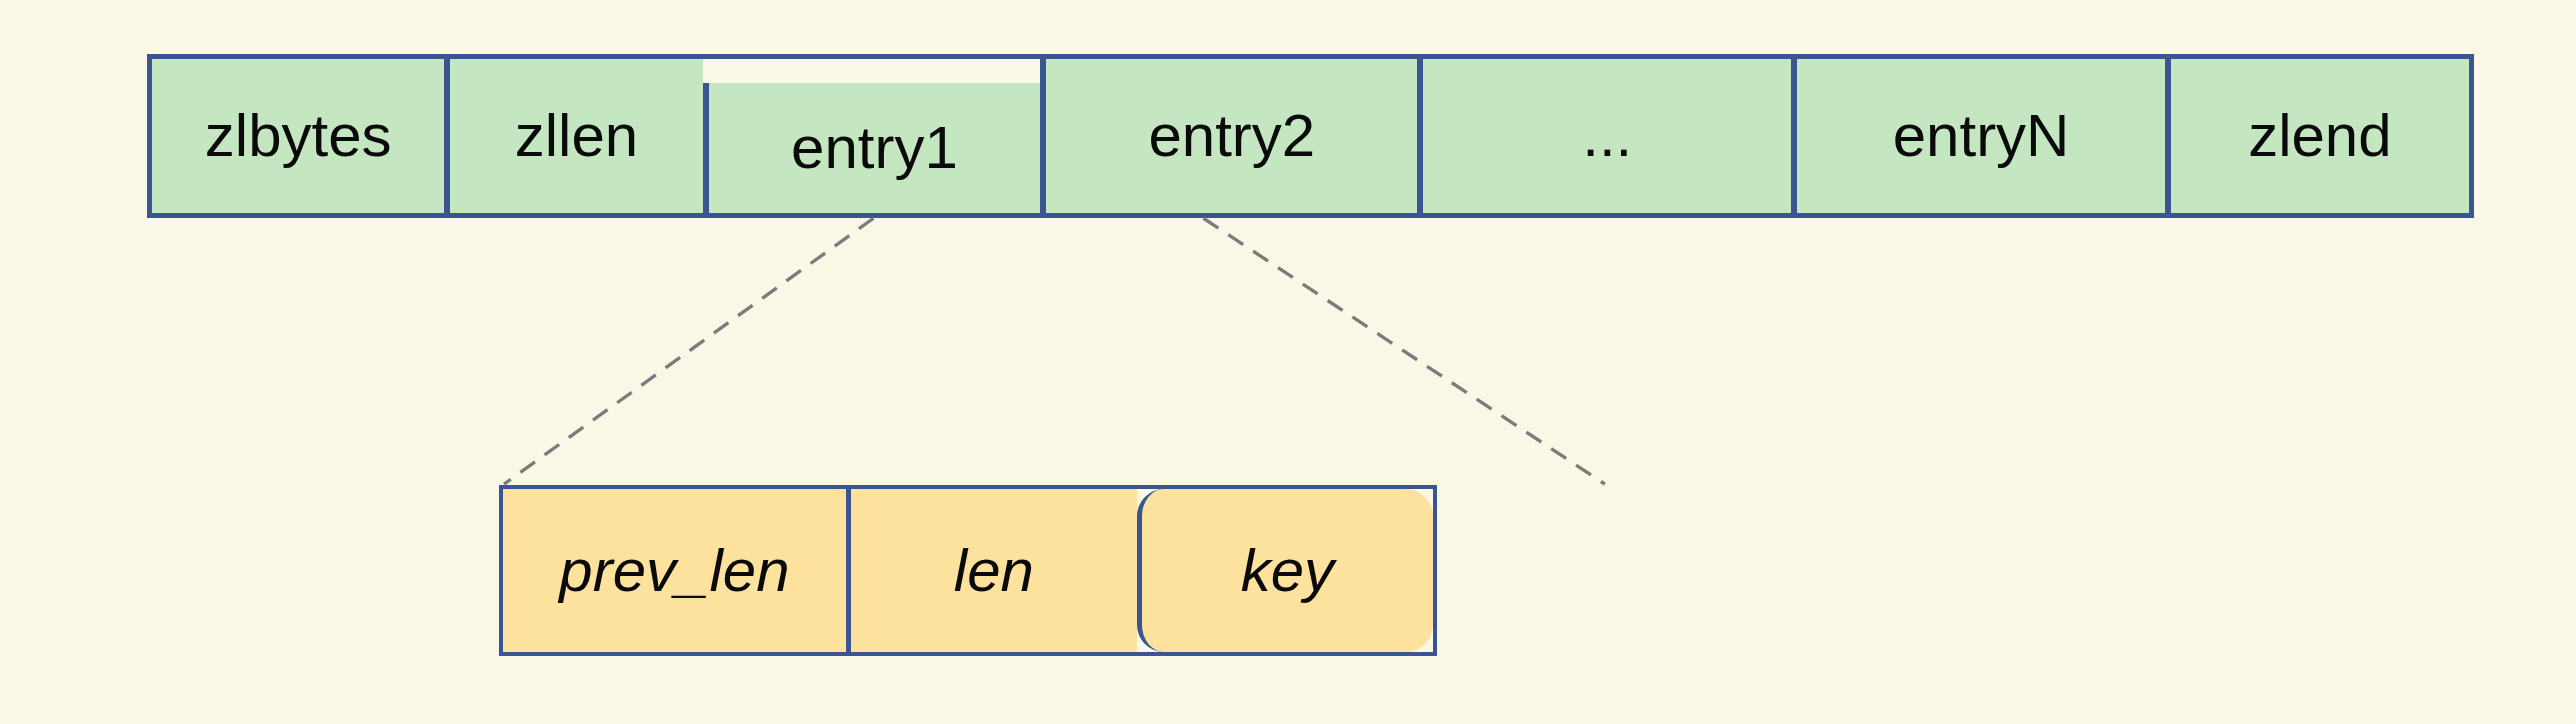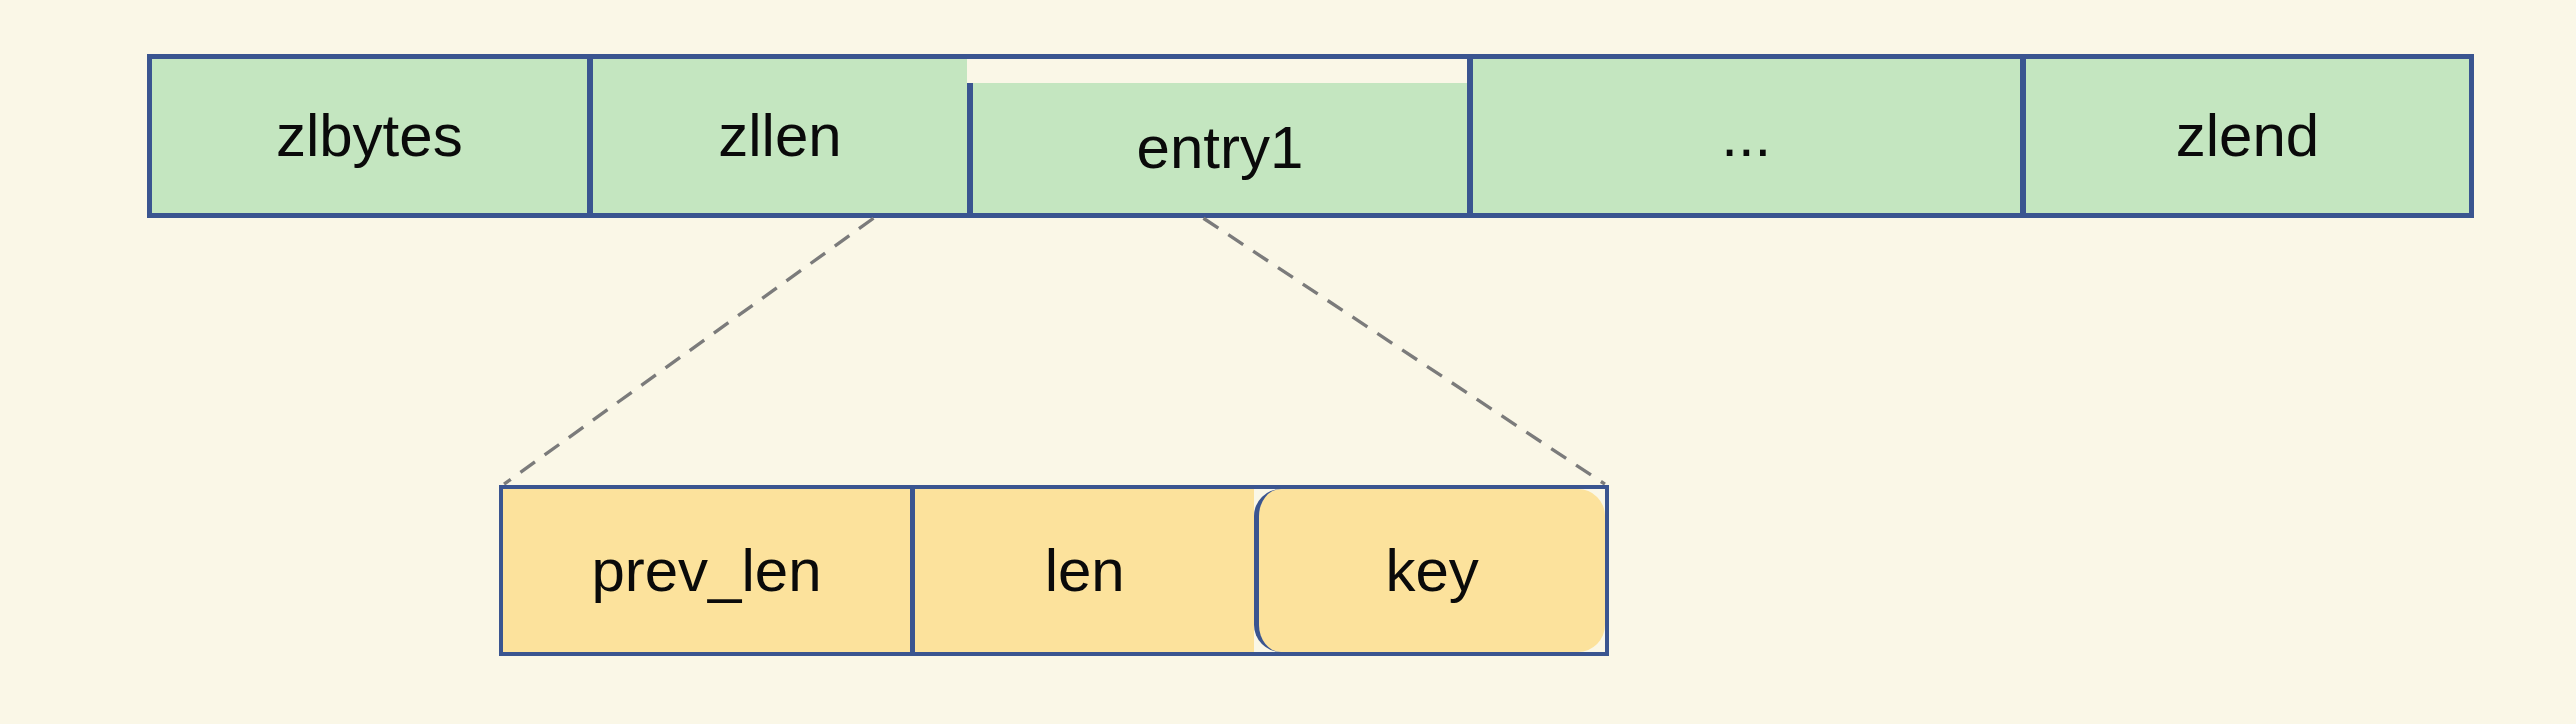--- a/index.html
+++ b/index.html
@@ -26,22 +26,23 @@
   .row{
     position:absolute;
     display:flex;
     align-items:stretch;
   }
   .row-ziplist{
     left:147px;top:54px;width:2327px;height:164px;
     border:5.2px solid var(--box-border);
   }
   .row-entry-detail{
-    left:499px;top:485px;width:1110px;height:171px;
+    left:499px;top:485px;width:938px;height:171px;
     border:4.5px solid var(--box-border);
+    font-style:italic;
   }
   .cell{
     display:flex;
     align-items:center;
     justify-content:center;
     min-width:0;
   }
   .row-ziplist .cell{
     background:var(--ziplist-fill);
     border-left:6.7px solid var(--box-border);
@@ -82,22 +83,28 @@
   <div class="row row-ziplist">
     <div class="cell tc0">
       <span class="cell-label">zlbytes</span>
     </div>
     <div class="cell tc2">
       <span class="cell-label">zllen</span>
     </div>
     <div class="cell tc3">
       <span class="cell-label">entry1</span>
     </div>
+    <div class="cell tc4">
+      <span class="cell-label">entry2</span>
+    </div>
     <div class="cell tc5">
       <span class="cell-label">...</span>
+    </div>
+    <div class="cell tc6">
+      <span class="cell-label">entryN</span>
     </div>
     <div class="cell tc7">
       <span class="cell-label">zlend</span>
     </div>
   </div>
 
   <svg class="connectors" viewBox="0 0 3457 972" xmlns="http://www.w3.org/2000/svg" aria-hidden="true">
     <line x1="1172" y1="293" x2="676" y2="650"></line>
     <line x1="1615" y1="293" x2="2154" y2="650"></line>
   </svg>

